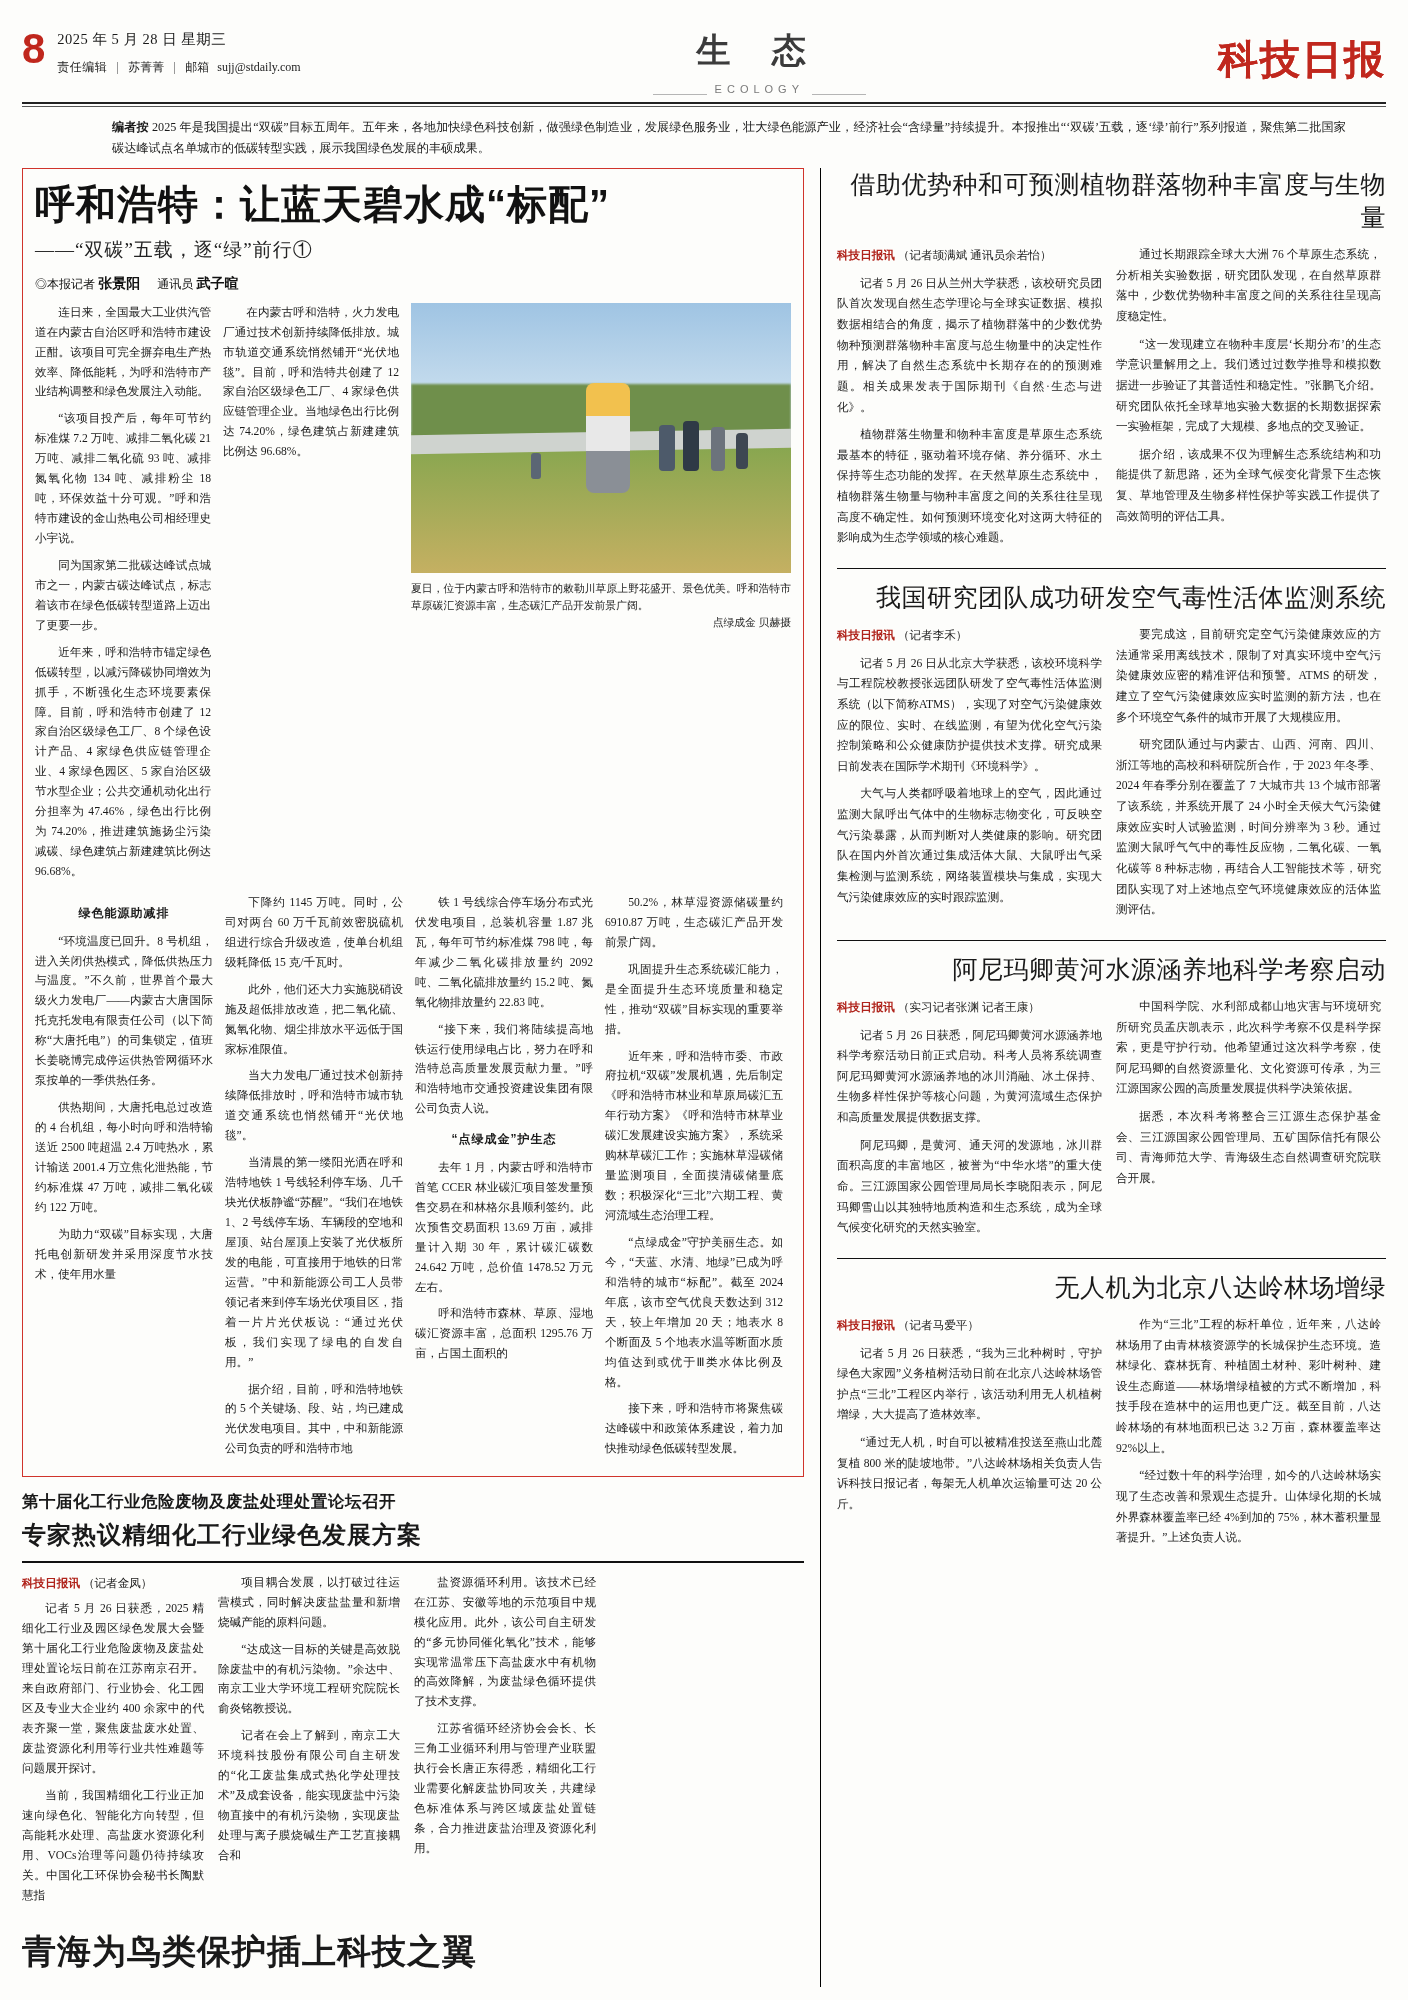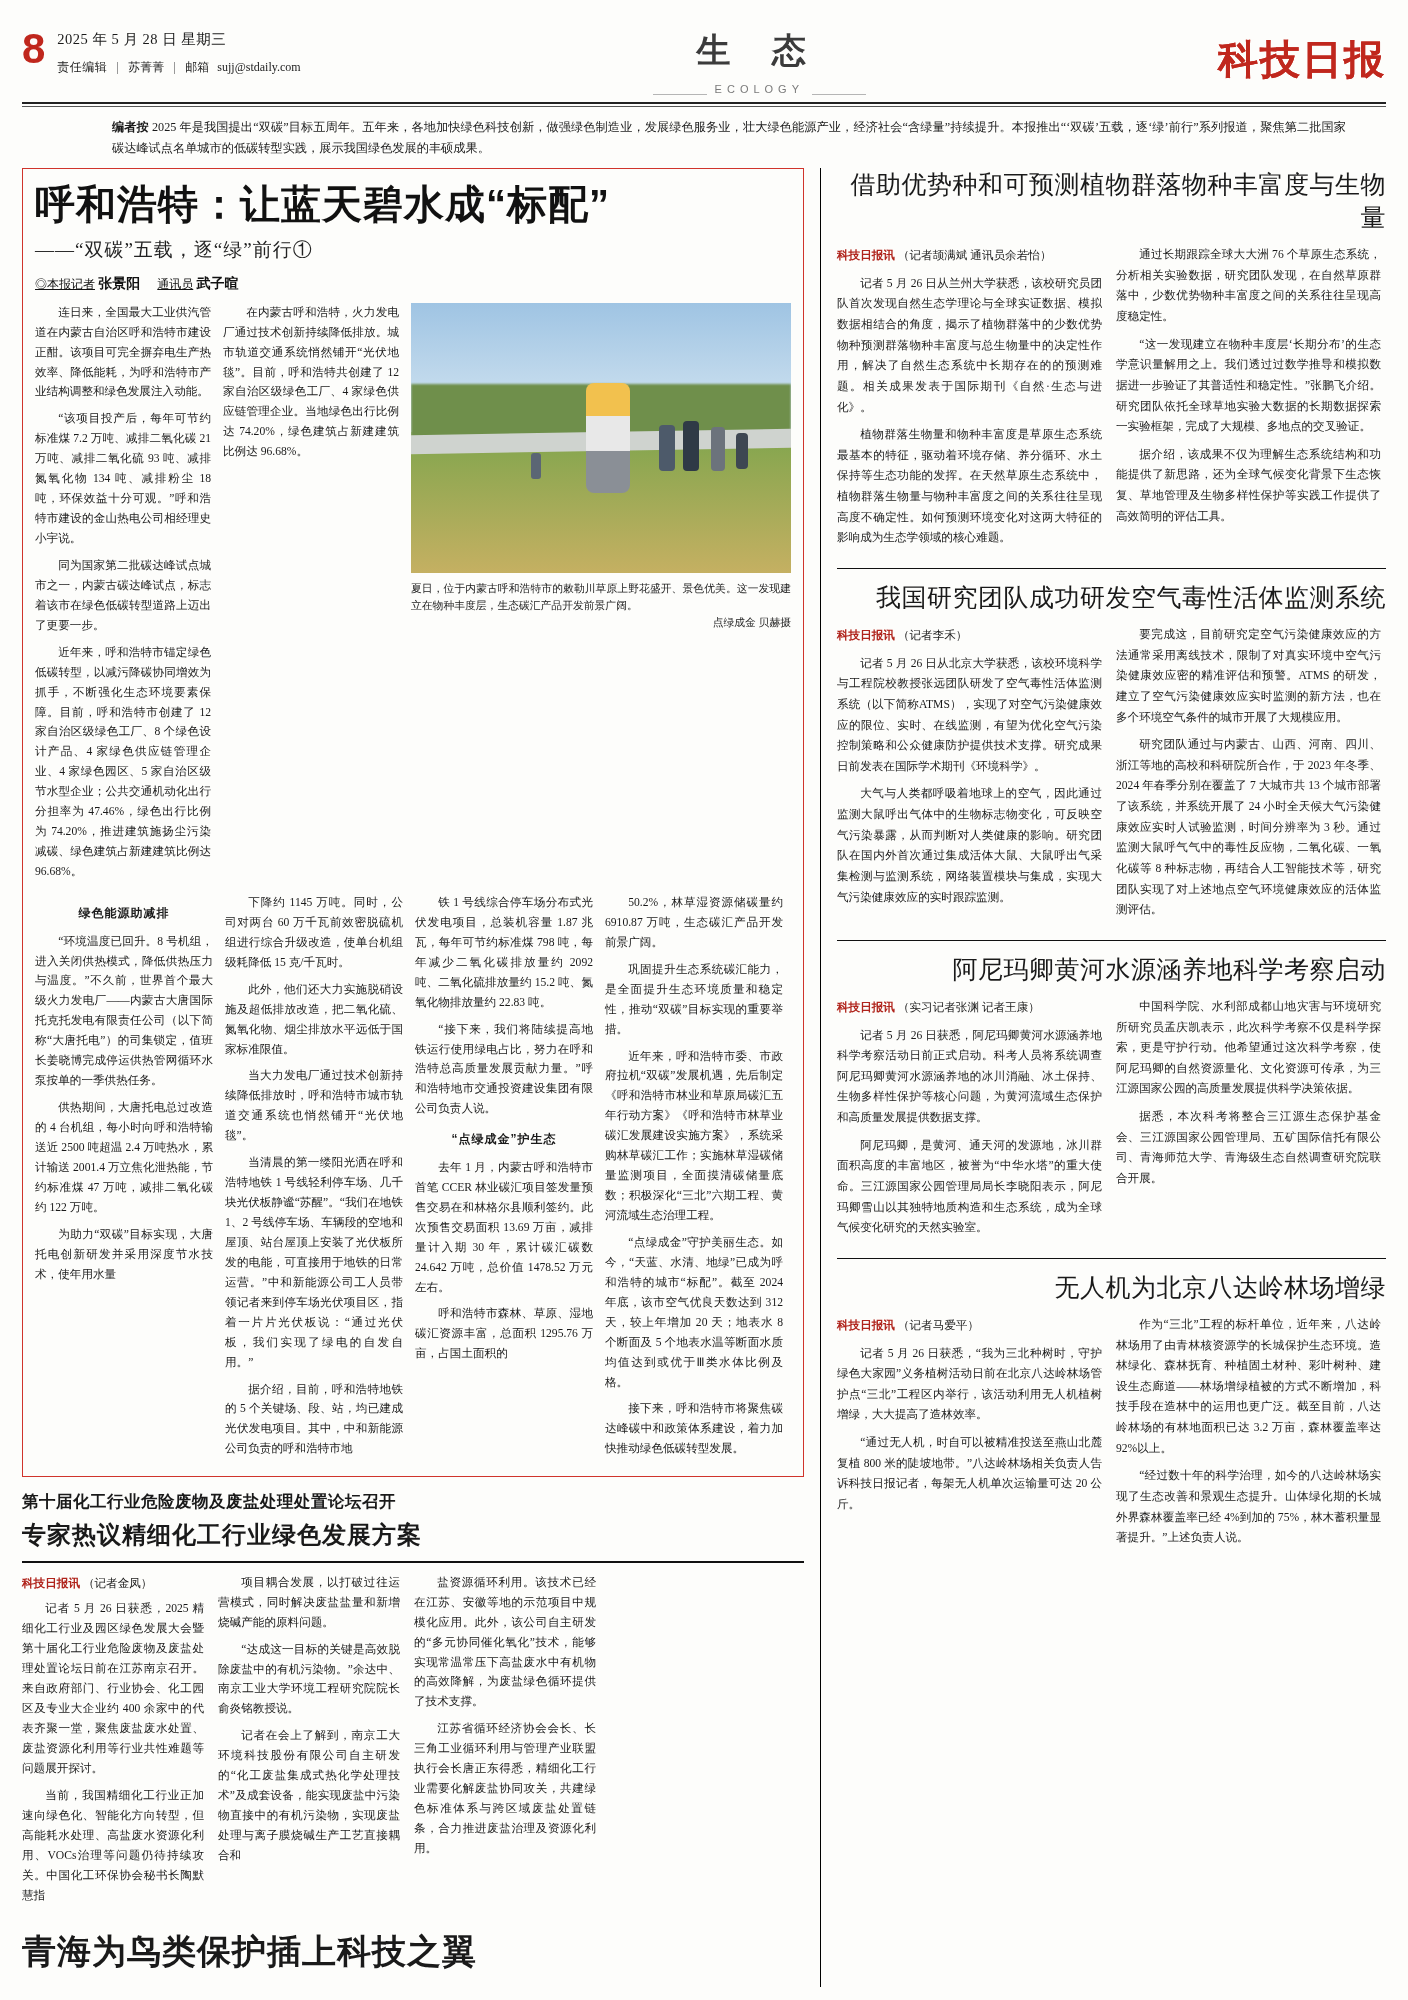--- a/index.html
+++ b/index.html
@@ -52,21 +52,21 @@
 
   
   .redbox{border:1.6px solid #d0342c;padding:12px 12px 10px 12px;}
   .headline{
     font-family:"Liberation Sans", sans-serif;
     font-size:40px;font-weight:bold;letter-spacing:1px;line-height:1.15;color:#111;
   }
   .subhead{font-size:19px;margin-top:10px;letter-spacing:1px;color:#222;}
   .byline{font-size:12.5px;margin-top:12px;color:#111;}
   .byline .nm{font-weight:bold;font-size:14px;}
-  .byline .rl{font-size:12px;text-decoration:underline;}
+  .byline .rl{font-size:12px;}
   .feature-body{display:flex;gap:12px;margin-top:10px;}
   .col{font-size:11.6px;line-height:1.72;text-align:justify;}
   .col p{margin:0 0 7px 0;text-indent:2em;}
   .c1{width:178px;}
   .c2{width:178px;}
   .photo-wrap{width:380px;}
   .photo{
     width:380px;height:270px;border:0;display:block;
     background:linear-gradient(#bcd8ef 0%, #cfe4f2 38%, #9db860 55%, #7ea24e 72%, #c9b86a 100%);
     position:relative;overflow:hidden;
@@ -176,21 +176,21 @@
               <div class="trees"></div>
               <div class="grass"></div>
               <div class="path"></div>
               <div class="fig k"></div>
               <div class="fig a"></div>
               <div class="fig b"></div>
               <div class="fig c"></div>
               <div class="fig d"></div>
               <div class="fig e"></div>
             </div>
-            <div class="caption">夏日，位于内蒙古呼和浩特市的敕勒川草原上野花盛开、景色优美。这一发现建立在物种丰度层，生态碳汇产品开发前景广阔。</div>
+            <div class="caption">夏日，位于内蒙古呼和浩特市的敕勒川草原上野花盛开、景色优美。呼和浩特市草原碳汇资源丰富，生态碳汇产品开发前景广阔。</div>
             <div class="credit">点绿成金  贝赫摄</div>
           </div>
         </div>
 
         <div class="feature-lower">
           <div class="col fl">
             <div class="sec-h">绿色能源助减排</div>
             <p>“环境温度已回升。8 号机组，进入关闭供热模式，降低供热压力与温度。”不久前，世界首个最大级火力发电厂——内蒙古大唐国际托克托发电有限责任公司（以下简称“大唐托电”）的司集锁定，值班长姜晓博完成停运供热管网循环水泵按单的一季供热任务。</p>
             <p>供热期间，大唐托电总过改造的 4 台机组，每小时向呼和浩特输送近 2500 吨超温 2.4 万吨热水，累计输送 2001.4 万立焦化泄热能，节约标准煤 47 万吨，减排二氧化碳约 122 万吨。</p>
             <p>为助力“双碳”目标实现，大唐托电创新研发并采用深度节水技术，使年用水量</p>

